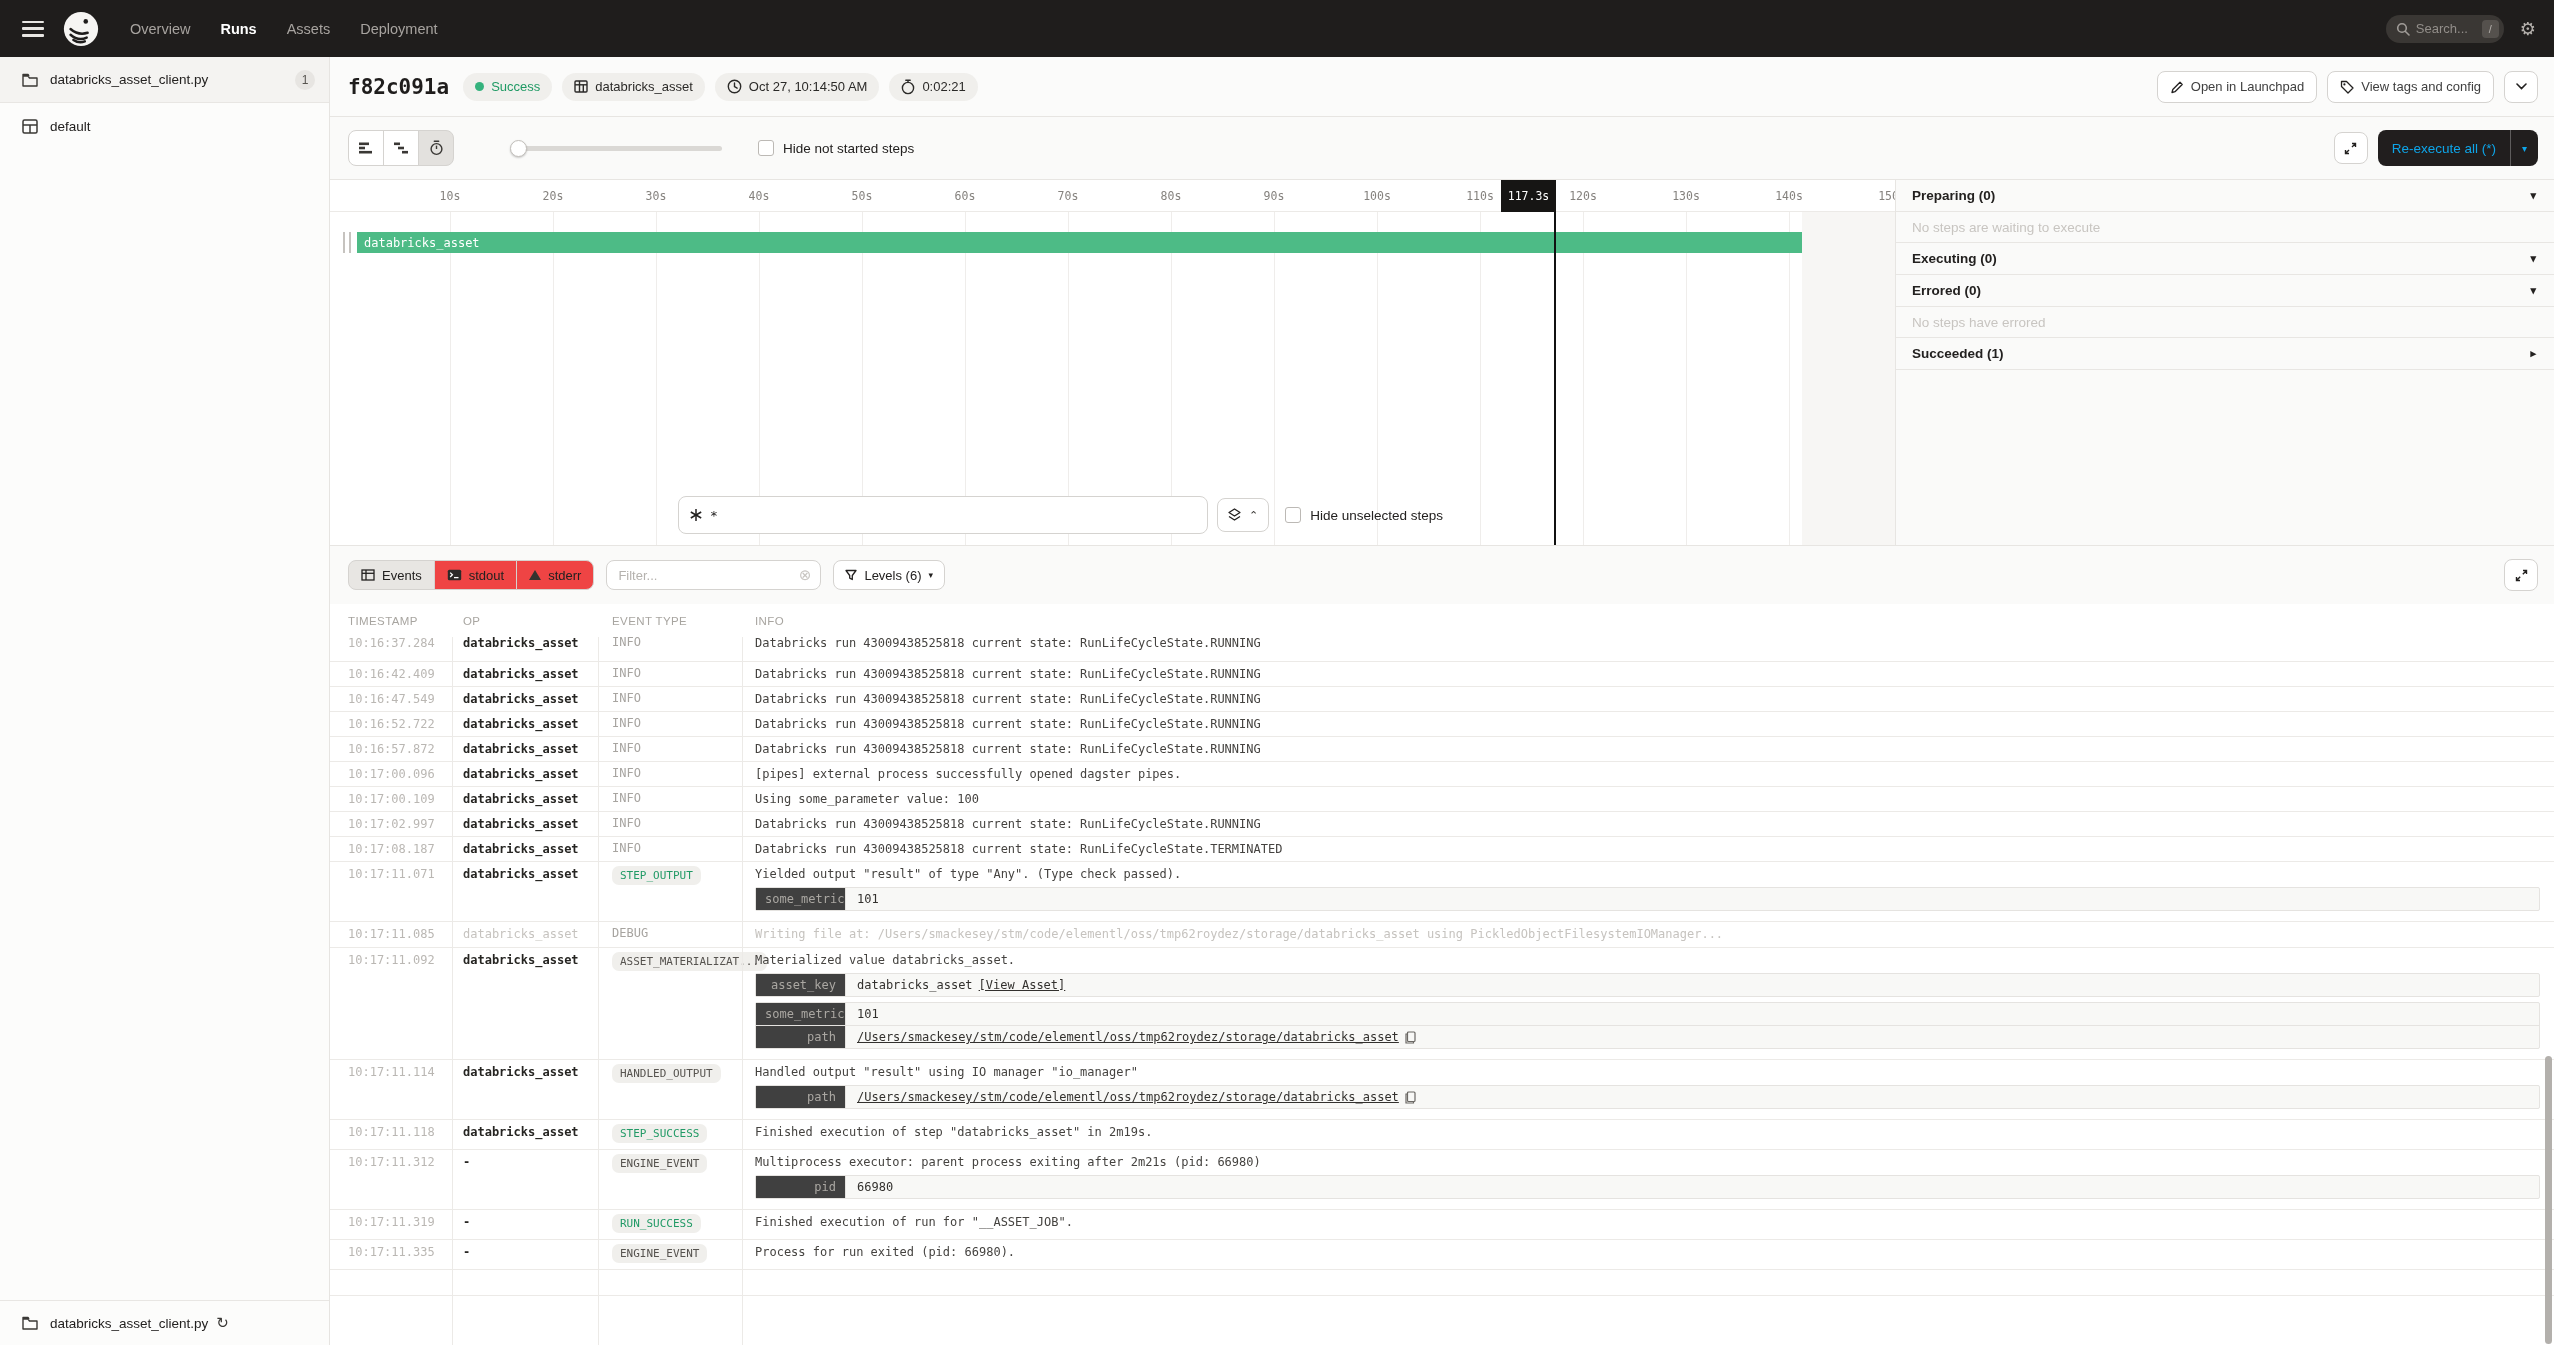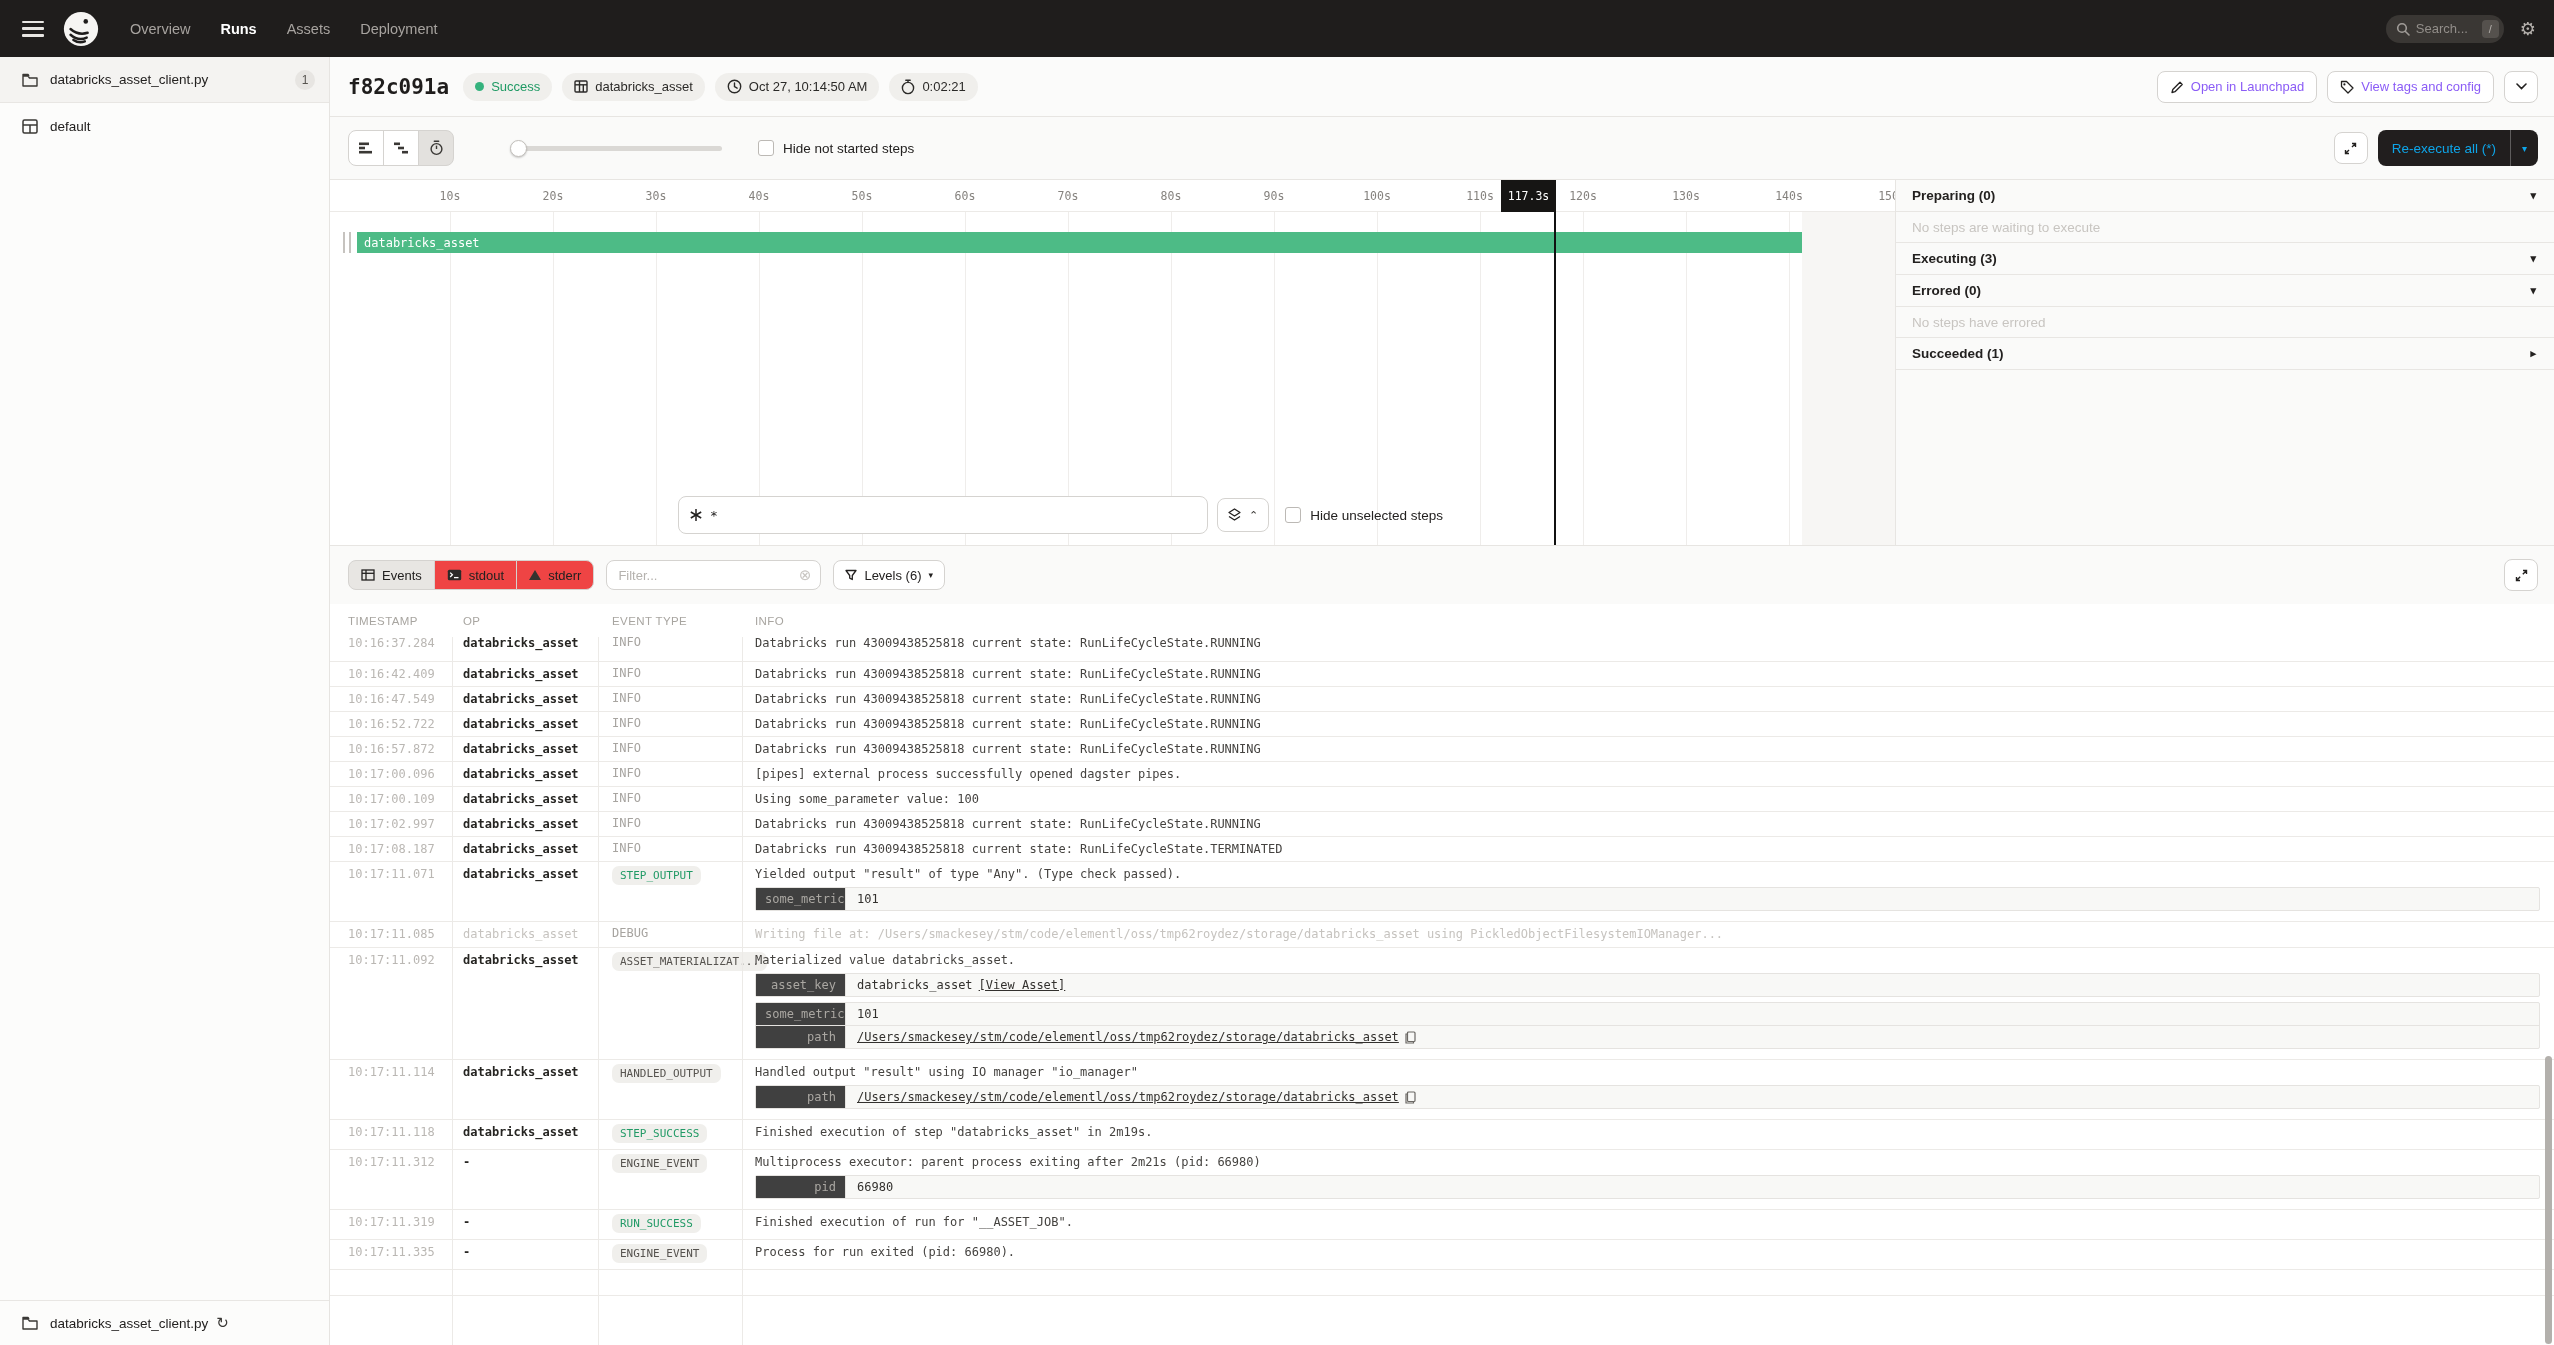--- a/index.html
+++ b/index.html
@@ -34,21 +34,21 @@
   
   .main { position:absolute; left:330px; top:57px; right:0; bottom:0; display:flex; flex-direction:column; }
 
   .run-header { height:60px; border-bottom:1px solid #e7e5e2; display:flex; align-items:center; padding:0 16px 0 18px; background:#fbfbfa; }
   .run-id { font-family:"DejaVu Sans Mono", monospace; font-weight:bold; font-size:21px; color:#1f1d1c; margin-right:14px; }
   .pill { height:28px; background:#f0efec; border-radius:14px; display:flex; align-items:center; gap:7px; padding:0 12px; font-size:13px; color:#2b2a28; margin-right:10px; white-space:nowrap; }
   .pill .dot { width:9px; height:9px; border-radius:50%; background:#35b27d; }
   .pill.success { color:#1f9a64; }
   .pill svg, .hdr-btn svg { flex:none; }
   .run-header-right { margin-left:auto; display:flex; align-items:center; gap:10px; }
-  .hdr-btn { height:32px; border:1px solid #d5d3d0; background:#fff; border-radius:8px; display:flex; align-items:center; gap:7px; padding:0 12px; font-size:13px; cursor:pointer; color:#8b5cf6; }
+  .hdr-btn { height:32px; border:1px solid #d5d3d0; background:#fff; border-radius:8px; display:flex; align-items:center; gap:7px; padding:0 12px; font-size:13px; cursor:pointer; color:#404040; }
   .hdr-btn.icon-only { width:34px; justify-content:center; padding:0; }
 
   
   .toolbar { height:63px; border-bottom:1px solid #e7e5e2; display:flex; align-items:center; padding:0 16px 0 18px; }
   .toggle-group { display:flex; }
   .toggle-btn { width:36px; height:36px; border:1px solid #d5d3d0; background:#fff; display:flex; align-items:center; justify-content:center; cursor:pointer; margin-left:-1px; }
   .toggle-btn:first-child { border-radius:8px 0 0 8px; margin-left:0; }
   .toggle-btn:last-child { border-radius:0 8px 8px 0; }
   .toggle-btn.active { background:#e3e1de; }
   .slider { margin-left:58px; width:210px; height:5px; background:#dad8d5; border-radius:3px; position:relative; cursor:pointer; }
@@ -369,21 +369,21 @@
     </div>
     <div class="step-panel" id="step-panel">
         <div class="panel-header">
     <span>Preparing (0)</span>
     <span class="chev">▾</span>
   </div>
         <div class="panel-caption">
           <span>No steps are waiting to execute</span>
         </div>
         <div class="panel-header">
-    <span>Executing (3)</span>
+    <span>Executing (0)</span>
     <span class="chev">▾</span>
   </div>
         <div class="panel-header">
     <span>Errored (0)</span>
     <span class="chev">▾</span>
   </div>
         <div class="panel-caption">
           <span>No steps have errored</span>
         </div>
         <div class="panel-header">

